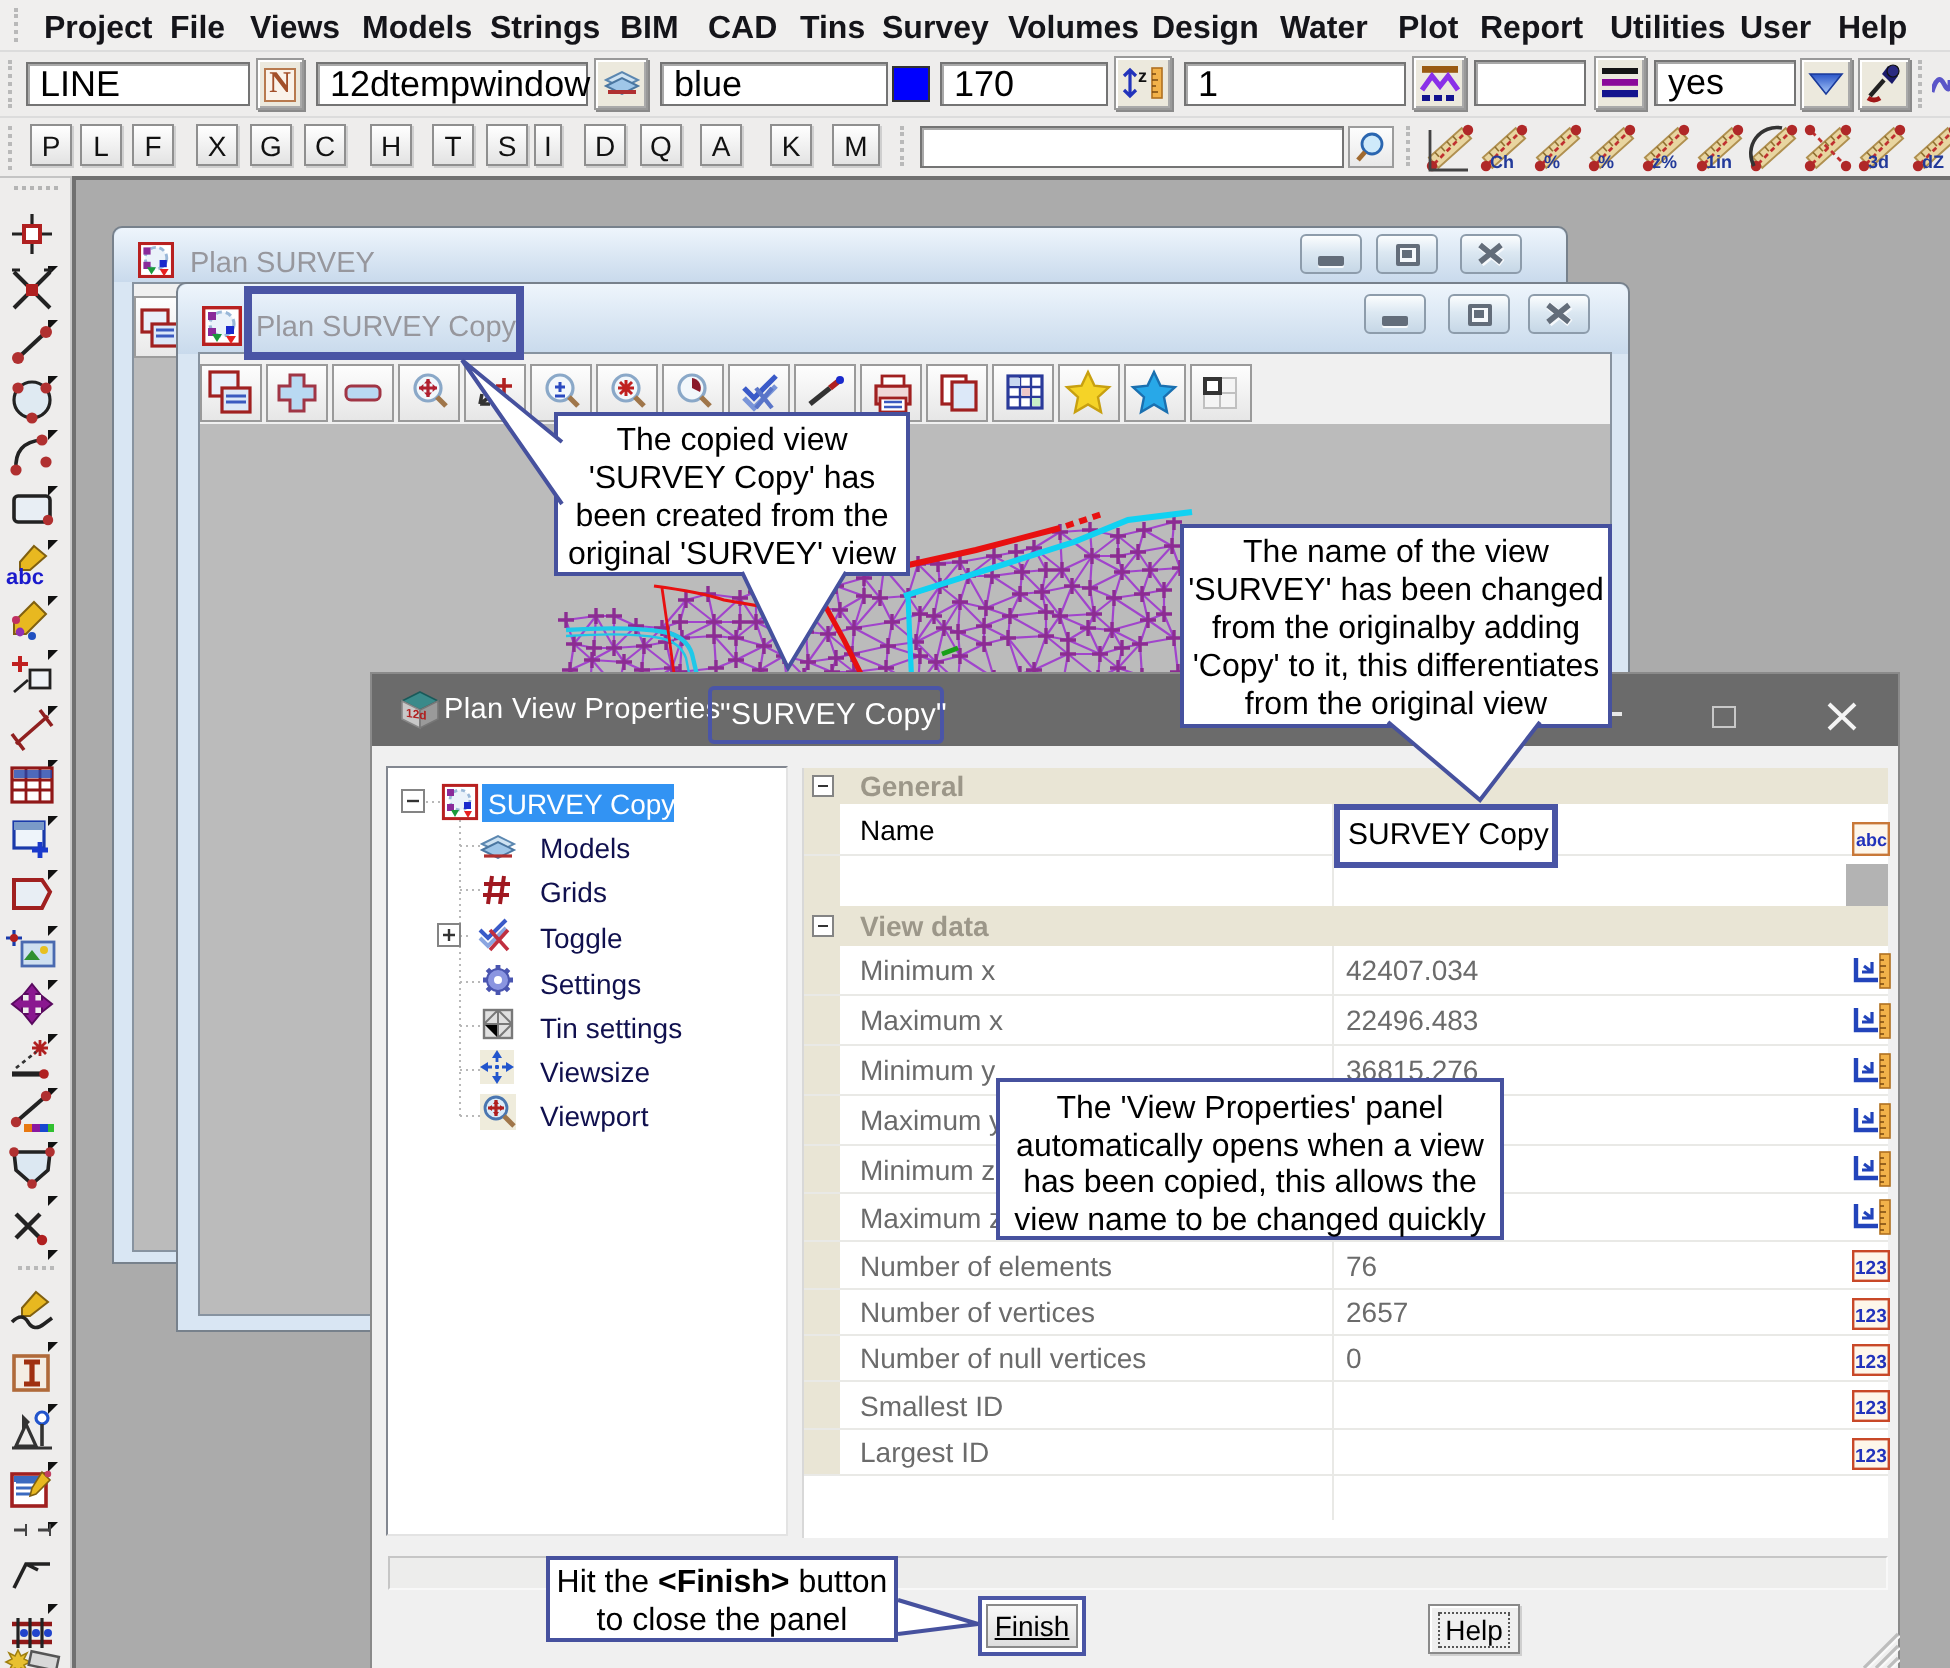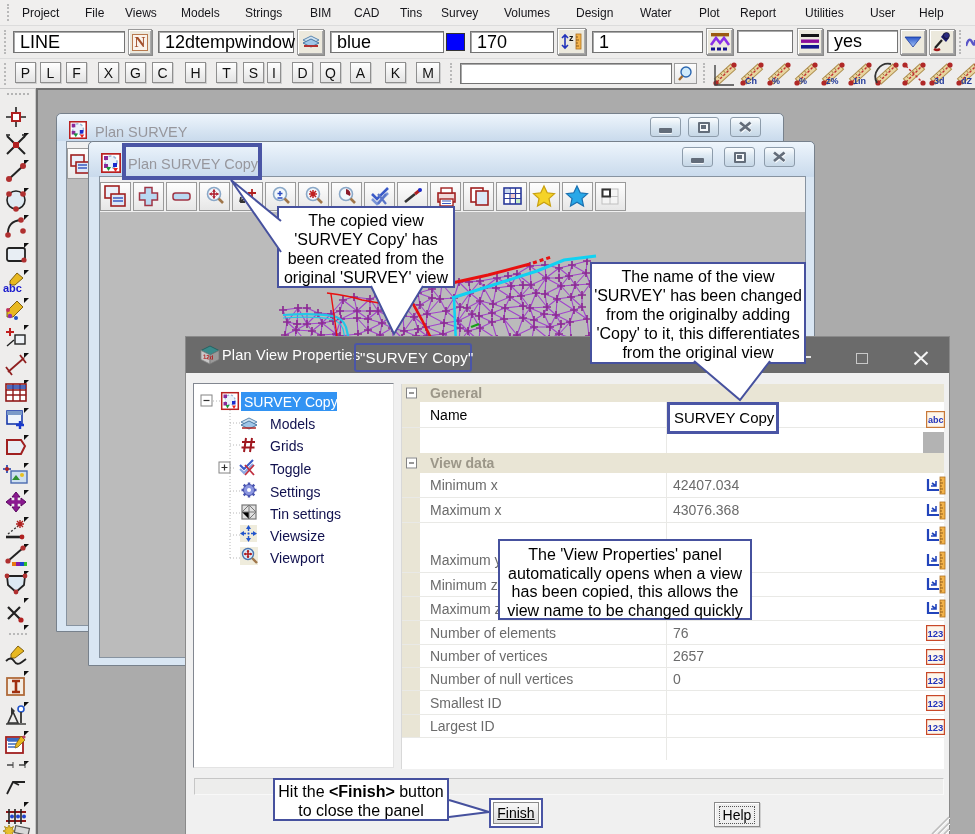--- a/index.html
+++ b/index.html
@@ -4,21 +4,21 @@
 <style>
   * { margin:0; padding:0; box-sizing:border-box; }
   html,body { width:975px; height:834px; overflow:hidden; }
   body { font-family:"Liberation Sans", sans-serif; background:#f0efee; position:relative; }
   .abs { position:absolute; }
   .grip { width:5px; border-left:2px dotted #b9b9b9; }
   .field { background:#fff; border:1px solid #747474; box-shadow:inset 1px 1px 0 #a9a9a9; font-size:18px; color:#000; padding-left:6px; display:flex; align-items:center; }
   .tbtn { background:linear-gradient(#fdfdfd,#e9e9e9); border:1px solid #9c9c9c; display:flex; align-items:center; justify-content:center; }
   .beigebtn { position:absolute; background:#ece9dd; border:1px solid #999; box-shadow:inset 1px 1px 0 #fff, inset -1px -1px 0 #aaa, 1px 1px 0 #8a8a8a; display:flex; align-items:center; justify-content:center; }
   .lbtn { background:linear-gradient(#ffffff,#e3e3e3); border:1px solid #8f8f8f; box-shadow:1px 1px 0 #cfcfcf; font-size:14px; color:#111; display:flex; align-items:center; justify-content:center; }
-  .menuitem { position:absolute; top:6px; font-size:12px; font-weight:normal; color:#15151a; }
+  .menuitem { position:absolute; top:6px; font-size:16px; font-weight:bold; color:#15151a; }
   .callout { position:absolute; background:#fff; border:2.5px solid #46519e; color:#000; font-size:16px; line-height:19px; text-align:center; z-index:60; }
   .winbtn { position:absolute; width:31px; height:20px; border:1px solid #8d9cab; border-radius:3px; background:linear-gradient(#fbfdfe,#dce8f2 45%,#c6d7e6); display:flex; align-items:center; justify-content:center; }
   .trow { position:absolute; left:216px; width:542px; border-bottom:1px solid #e9e9e6; }
   .tlab { position:absolute; left:28px; top:50%; transform:translateY(-50%); font-size:14px; }
   .tval { position:absolute; left:271px; top:50%; transform:translateY(-50%); font-size:14px; }
   .ghdr { position:absolute; left:216px; width:542px; background:#e9e5d5; }
   .ghdr .htxt { position:absolute; left:28px; top:50%; transform:translateY(-50%); font-size:14px; font-weight:bold; color:#9c9789; }
   .minusbox { position:absolute; left:4px; top:50%; transform:translateY(-50%); width:11px; height:11px; background:#fff; border:1px solid #848484; }
   .minusbox::after { content:""; position:absolute; left:2px; top:4px; width:5px; height:1px; background:#333; }
   .treeitem { position:absolute; left:257px; font-size:14px; color:#10104e; white-space:nowrap; }
@@ -718,21 +718,25 @@
   <div class="ghdr" style="top:116px;height:20px;">
       <span class="htxt">View data</span>
     <span class="minusbox"></span>
     </div>
   <div class="trow gray" style="top:136px;height:25px;">
       <span class="tlab">Minimum x</span>
       <span class="tval">42407.034</span>
     </div>
   <div class="trow gray" style="top:161px;height:25px;">
       <span class="tlab">Maximum x</span>
-      <span class="tval">43076.368</span>
+      <span class="tval">22496.483</span>
+    </div>
+  <div class="trow gray" style="top:186px;height:25px;">
+      <span class="tlab">Minimum y</span>
+      <span class="tval">36815.276</span>
     </div>
   <div class="trow gray" style="top:211px;height:25px;">
       <span class="tlab">Maximum y</span>
       <span class="tval">37230.622</span>
     </div>
   <div class="trow gray" style="top:236px;height:24px;">
       <span class="tlab">Minimum z</span>
       <span class="tval">40.125</span>
     </div>
   <div class="trow gray" style="top:260px;height:24px;">

